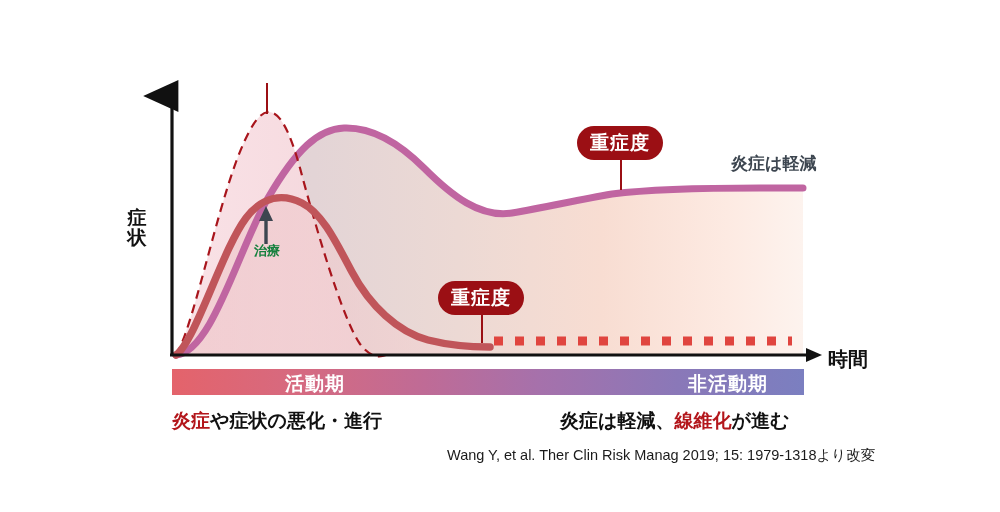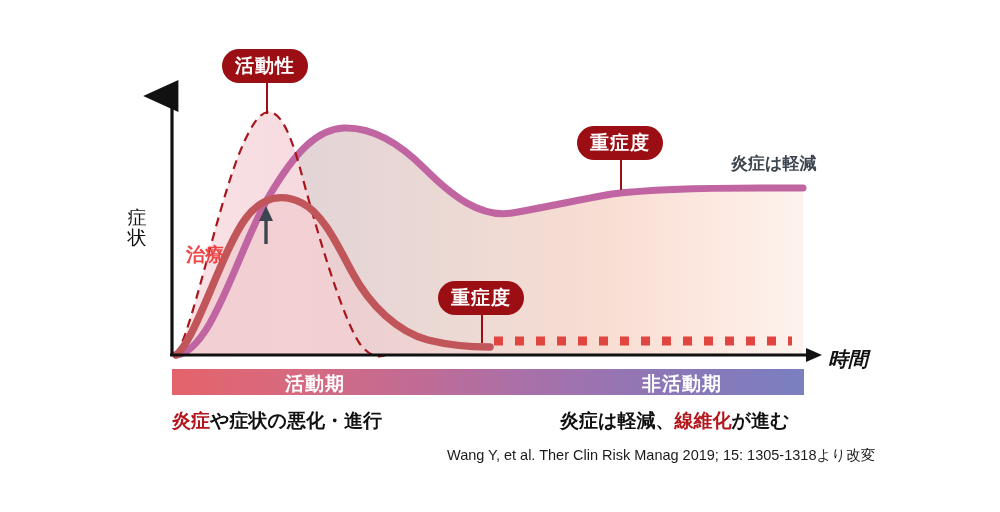--- a/index.html
+++ b/index.html
@@ -41,43 +41,42 @@
   .connector {
     position: absolute;
     width: 2px;
     background: #9b0f14;
   }
 
   
   .axis-label-y {
     position: absolute;
     font-size: 19px;
-    font-weight: 400;
+    font-weight: 700;
     color: #111111;
     line-height: 1.05;
     text-align: center;
     width: 24px;
     letter-spacing: 0px;
   }
   .axis-label-x {
     position: absolute;
     font-size: 20px;
     font-weight: 700;
     color: #111111;
     white-space: nowrap;
-    font-style: italic;
   }
 
   
   .annot {
     position: absolute;
-    color: #ef4444;
-    font-size: 19px;
-    font-weight: 700;
-    text-align: left;
+    color: #15803d;
+    font-size: 13px;
+    font-weight: 700;
+    text-align: center;
     line-height: 1.28;
     white-space: nowrap;
   }
   .curve-tag {
     position: absolute;
     color: #3d4650;
     font-size: 17px;
     font-weight: 700;
     white-space: nowrap;
   }
@@ -217,41 +216,40 @@
     <line x1="266" y1="244" x2="266" y2="213" stroke="#3d4650" stroke-width="3.4"></line>
     <path d="M266,206 L273,221 L259,221 Z" fill="#3d4650"></path>
   </svg>
 
   <div class="axis-label-y" style="left:125px; top:208px;">
     <div>症状</div>
   </div>
 
   <div class="axis-label-x" style="left:828px; top:346px;">時間</div>
 
-  <div class="badge" style="left:222px; top:49px; width:86px; height:34px;">活動性</div>
   <div class="connector" style="left:266px; top:83px; height:31px;"></div>
 
   <div class="badge" style="left:577px; top:126px; width:86px; height:34px;">重症度</div>
   <div class="connector" style="left:620px; top:160px; height:30px;"></div>
 
   <div class="badge" style="left:438px; top:281px; width:86px; height:34px;">重症度</div>
   <div class="connector" style="left:481px; top:315px; height:28px;"></div>
 
   <div class="annot" style="left:186px; top:243px; width:162px;">
     <div>治療</div>
   </div>
 
   <div class="curve-tag" style="left:731px; top:152px;">炎症は軽減</div>
 
   <div class="phase-bar phase-bar-fix"></div>
   <div class="phase-label" style="left:248px;">活動期</div>
-  <div class="phase-label" style="left:605px;">非活動期</div>
+  <div class="phase-label" style="left:651px;">非活動期</div>
 
   <div class="caption" style="left:560px;">
     <span>炎症は軽減、</span><span class="hl">線維化</span><span>が進む</span>
   </div>
   <div class="caption" style="left:172px;">
     <span class="hl">炎症</span><span>や症状の悪化・進行</span>
   </div>
 
-  <div class="citation">Wang Y, et al. Ther Clin Risk Manag 2019; 15: 1305-1318より改変</div>
+  <div class="citation">Wang Y, et al. Ther Clin Risk Manag 2019; 15: 1979-1318より改変</div>
 
 </div>
 
 </body></html>

